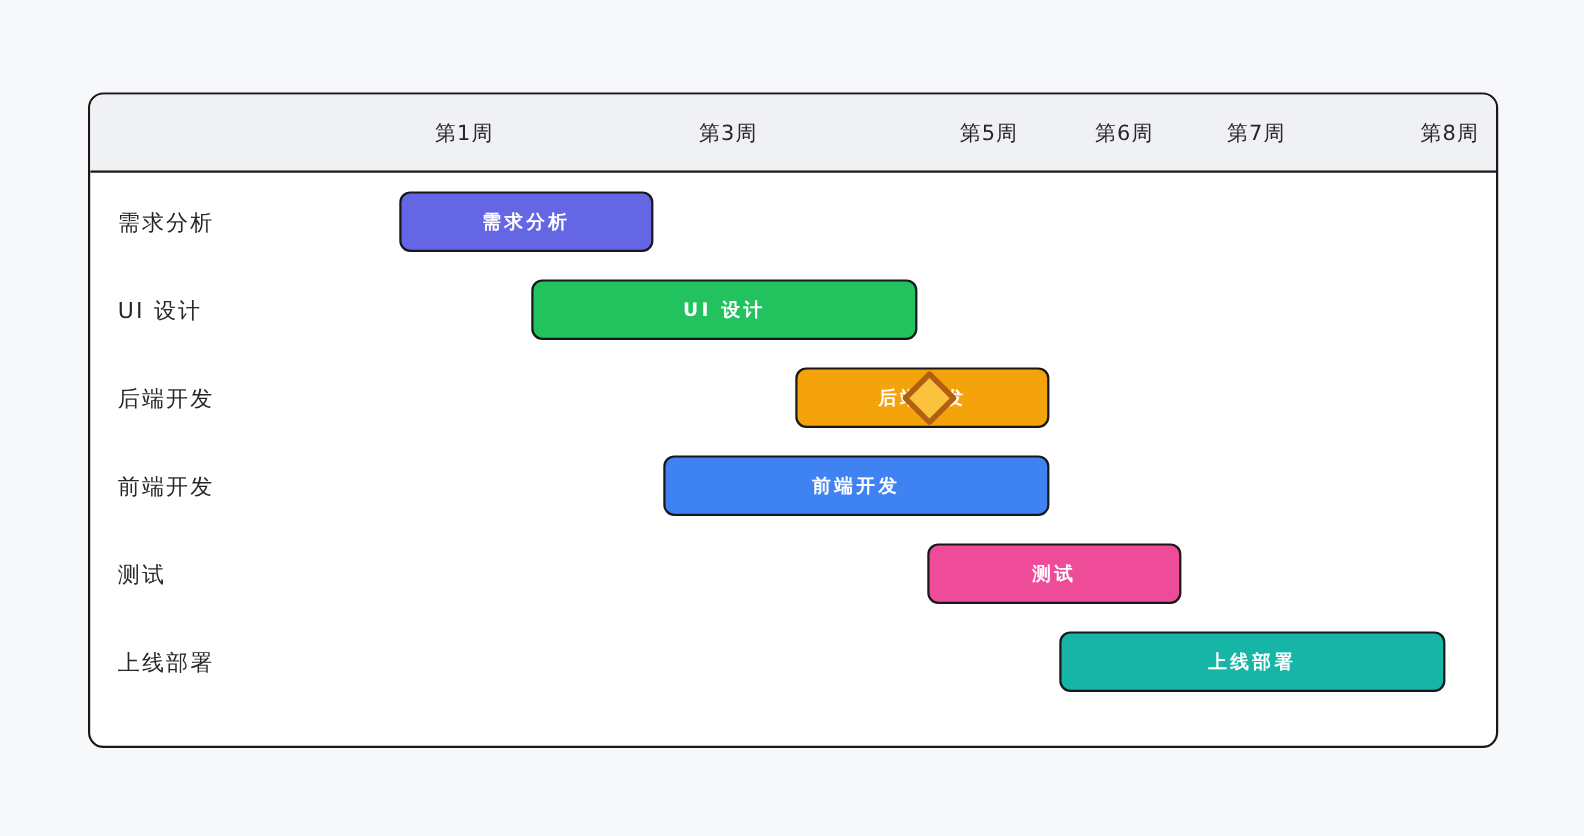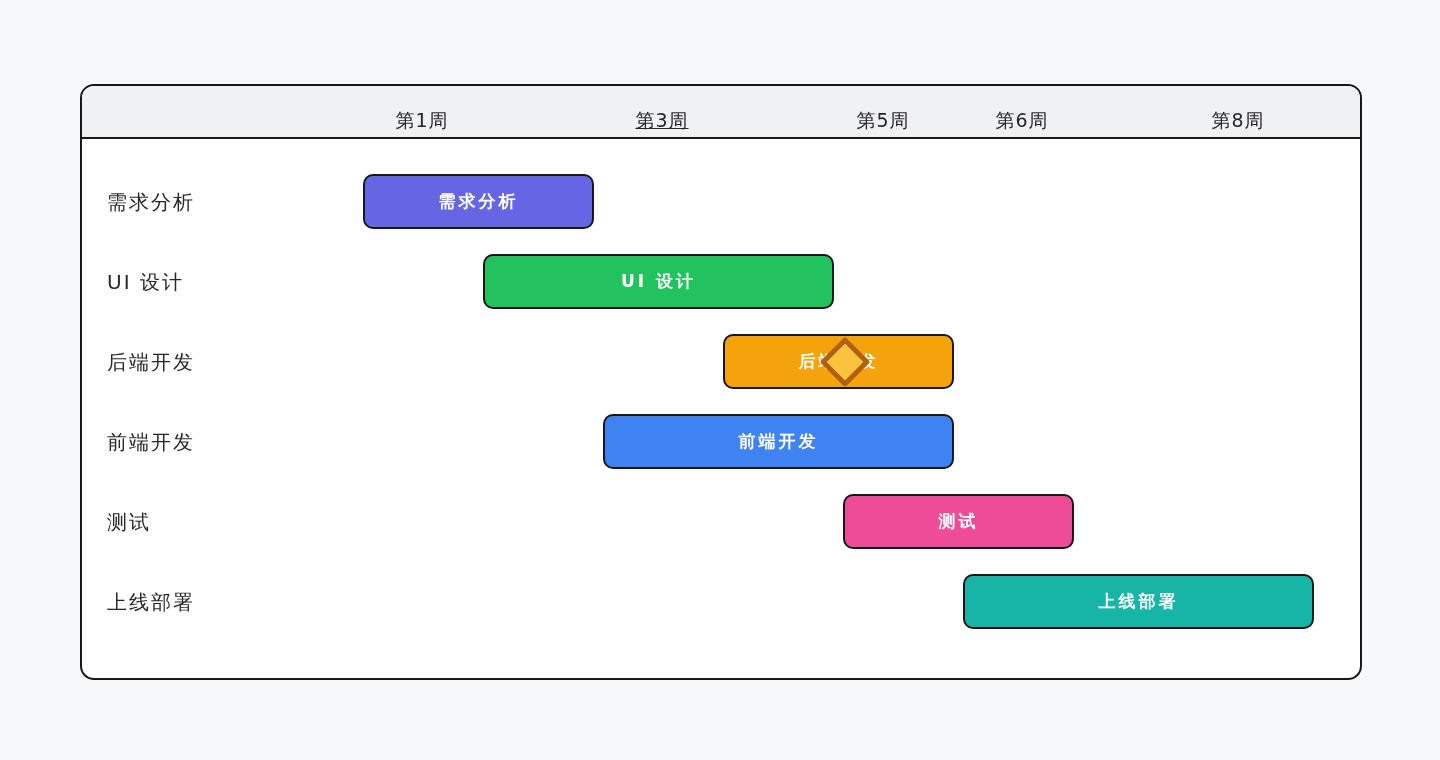--- a/index.html
+++ b/index.html
@@ -16,21 +16,21 @@
     width: 1282px; height: 596px;
     background: #ffffff;
     border: 2.5px solid #18181b;
     border-radius: 14px;
     overflow: hidden;
   }
 
   .header-band {
     position: absolute;
     left: 0; top: 0;
-    width: 100%; height: 53px;
+    width: 100%; height: 71px;
     background: #f0f1f3;
     border-bottom: 2.5px solid #18181b;
   }
 
   .week-label {
     position: absolute;
     top: 0; height: 69px;
     width: 120px;
     display: flex; align-items: center; justify-content: center;
     font-size: 19px;
@@ -75,24 +75,25 @@
     z-index: 3;
     cursor: pointer;
   }
 </style>
 </head>
 <body>
 
 <div class="card">
   <div class="header-band">
       <div class="week-label" style="left: 280px;">第1周</div>
-      <div class="week-label" style="left: 520px; text-decoration: underline;">第3周</div>
-      <div class="week-label" style="left: 741px;">第5周</div>
+      <div class="week-label" style="left: 520px;">第3周</div>
+      <div class="week-label" style="left: 757px;">第5周</div>
       <div class="week-label" style="left: 880px;">第6周</div>
-      <div class="week-label" style="left: 1096px;">第8周</div>
+      <div class="week-label" style="left: 1000px;">第7周</div>
+      <div class="week-label" style="left: 1176px;">第8周</div>
     </div>
   <div>
       <div class="task-label" style="top: 76px;">需求分析</div>
       <div class="gantt-bar" style="top: 88px; left: 281px; width: 231px; background: rgb(100, 102, 227);">需求分析</div>
       <div class="task-label" style="top: 156px;">UI 设计</div>
       <div class="gantt-bar" style="top: 168px; left: 401px; width: 351px; background: rgb(34, 195, 94);">UI 设计</div>
       <div class="task-label" style="top: 236px;">后端开发</div>
       <div class="gantt-bar" style="top: 248px; left: 641px; width: 231px; background: rgb(245, 163, 10);">后端开发</div>
       <div class="task-label" style="top: 316px;">前端开发</div>
       <div class="gantt-bar" style="top: 328px; left: 521px; width: 351px; background: rgb(63, 131, 242);">前端开发</div>

